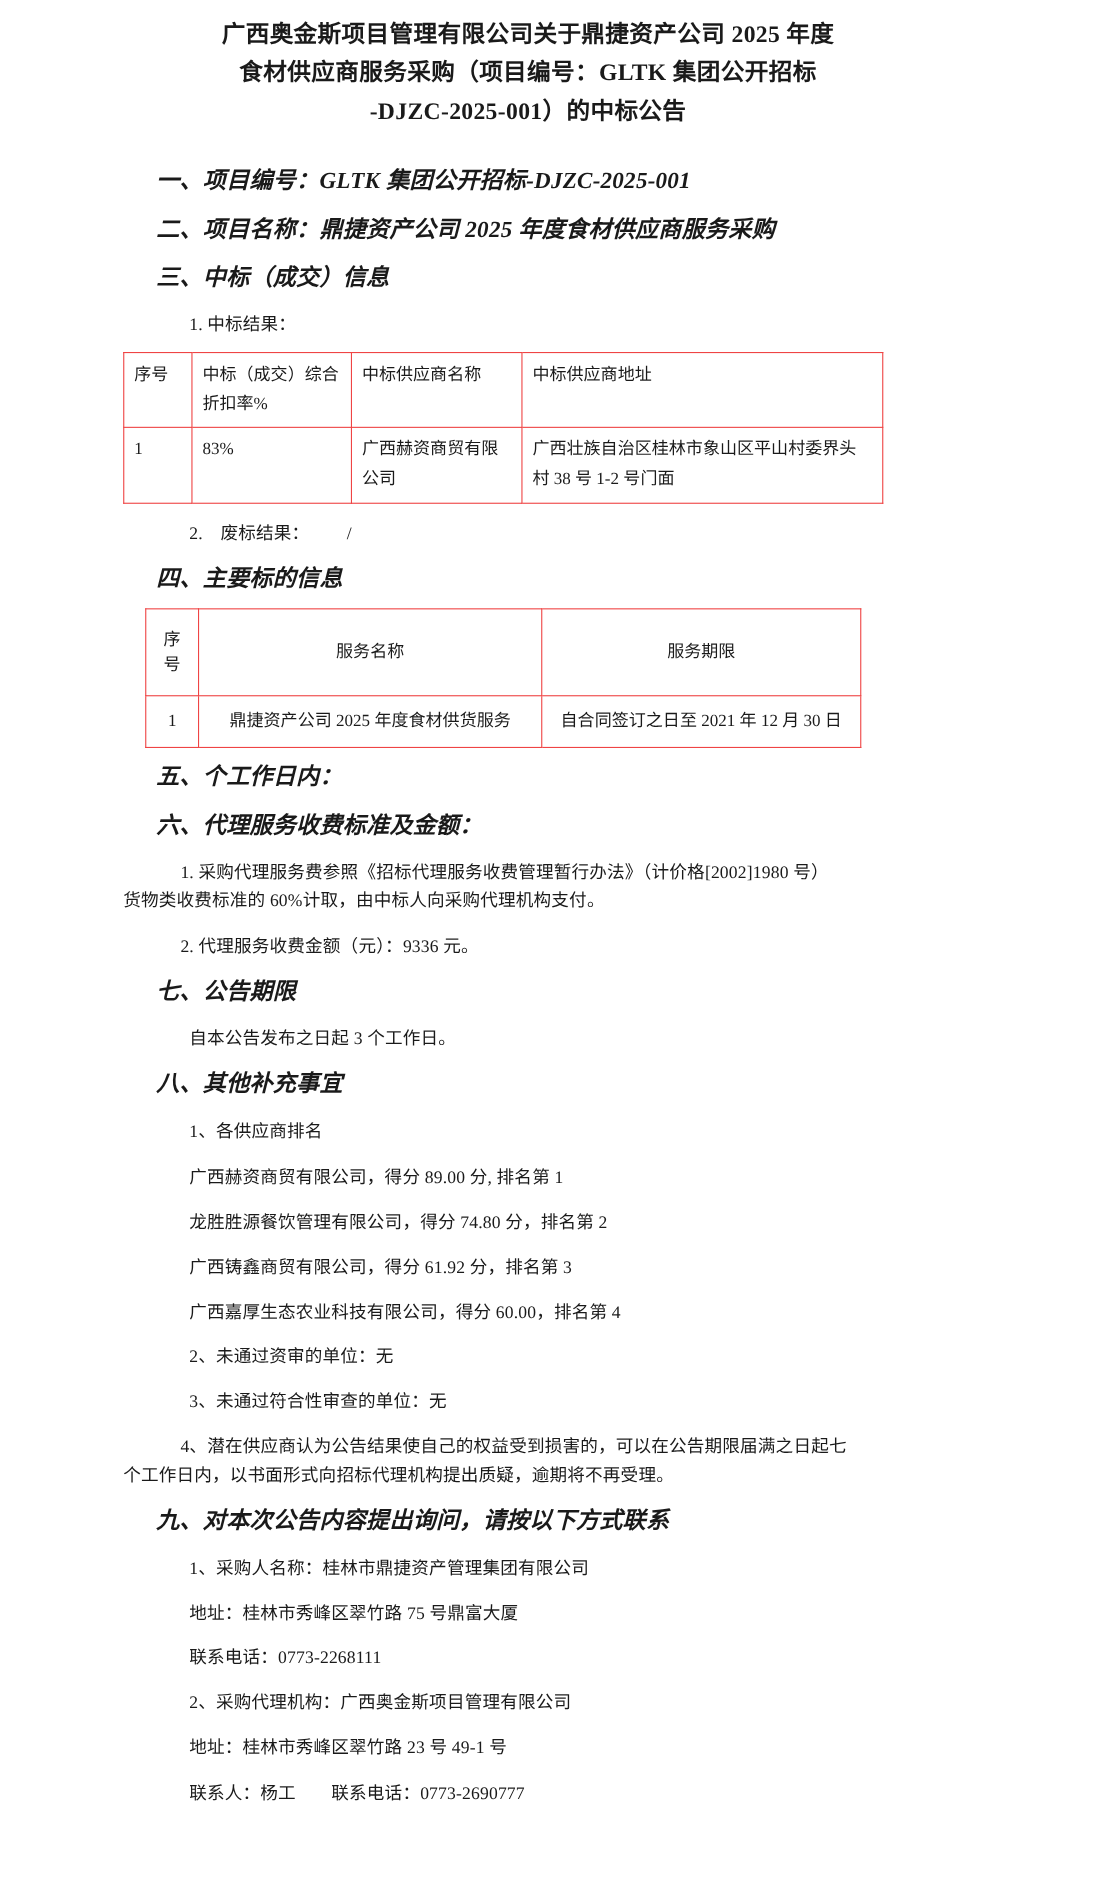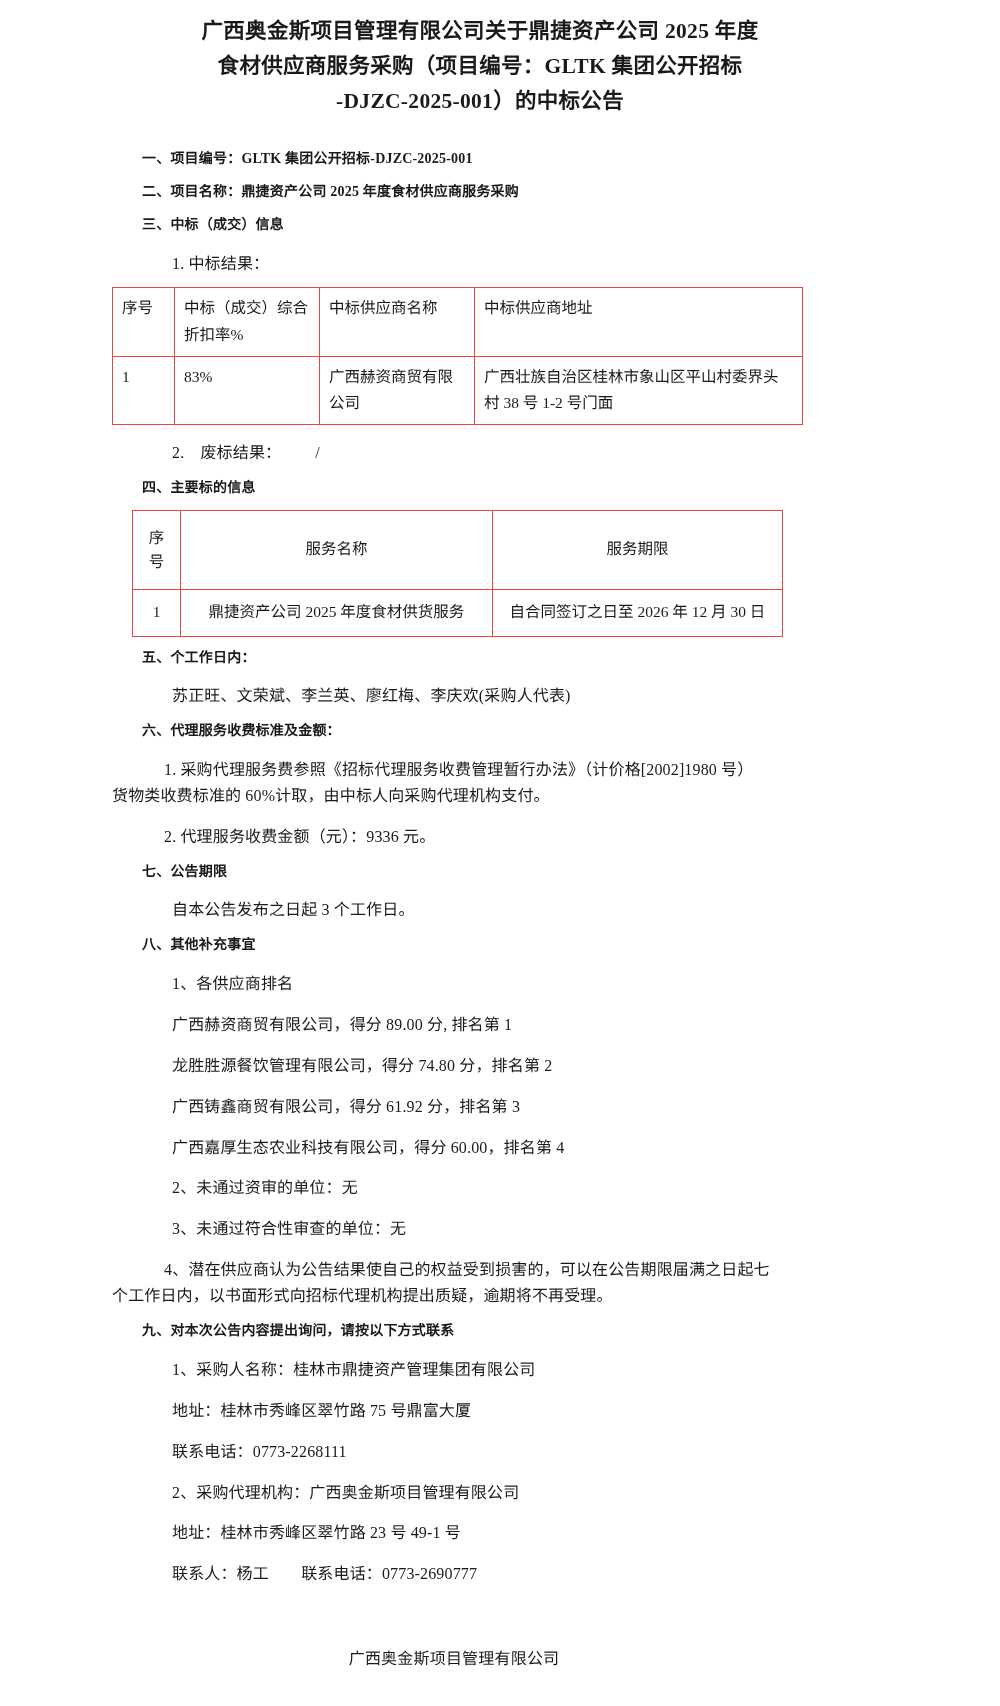--- a/index.html
+++ b/index.html
@@ -29,26 +29,27 @@
     font-weight: bold;
     line-height: 1.62;
     letter-spacing: 0.3px;
     margin: 0 0 30px 0;
     padding: 0 6px;
   }
   .doc-title .tline { display: block; }
 
   
   .sec-head {
-    font-size: 14px;
+    font-size: 21px;
     font-weight: bold;
     line-height: 1.55;
     margin: 0 0 11px 0;
     padding-left: 30px;
     letter-spacing: 0.2px;
+    font-style: italic;
   }
   .para {
     font-size: 16px;
     line-height: 1.62;
     margin: 15px 0 11px 0;
     padding-left: 60px;
     letter-spacing: 0.15px;
   }
   .para.nohang {
     padding-left: 0;
@@ -177,27 +178,26 @@
         <td class="seq">
           <span>序</span><br>
           <span>号</span>
         </td>
         <td>服务名称</td>
         <td>服务期限</td>
       </tr>
       <tr class="body">
         <td>1</td>
         <td>鼎捷资产公司 2025 年度食材供货服务</td>
-        <td>自合同签订之日至 2026 年 12 月 30 日</td>
+        <td>自合同签订之日至 2021 年 12 月 30 日</td>
       </tr>
     </tbody>
   </table>
 
   <p class="sec-head">五、个工作日内：</p>
-  <p class="para">苏正旺、文荣斌、李兰英、廖红梅、李庆欢(采购人代表)</p>
 
   <p class="sec-head">六、代理服务收费标准及金额：</p>
   <p class="para nohang">
     <span style="display:block;text-indent:52px">1. 采购代理服务费参照《招标代理服务收费管理暂行办法》（计价格[2002]1980 号）</span>
     <span style="display:block">货物类收费标准的 60%计取，由中标人向采购代理机构支付。</span>
   </p>
   <p class="para indent-sm">2. 代理服务收费金额（元）：9336 元。</p>
 
   <p class="sec-head">七、公告期限</p>
   <p class="para">自本公告发布之日起 3 个工作日。</p>

